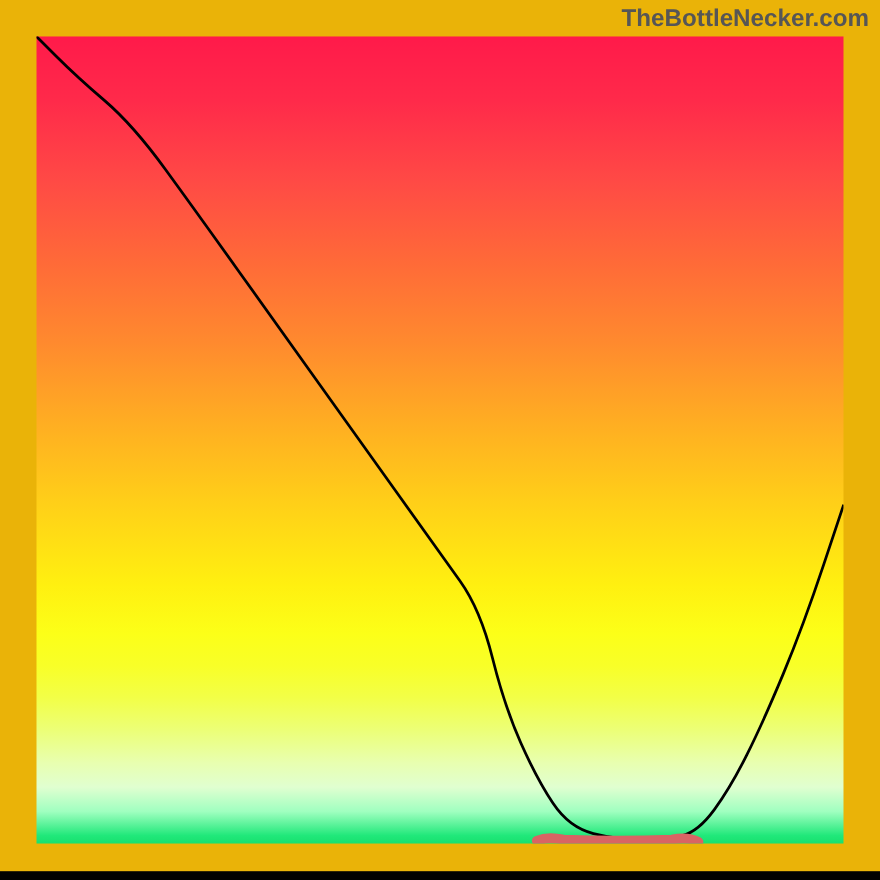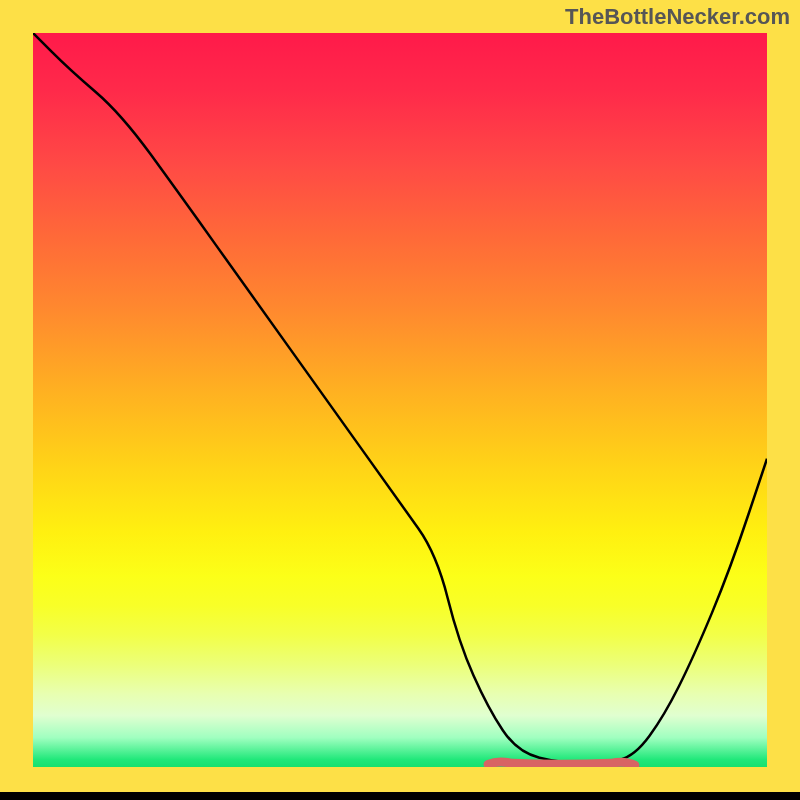--- a/index.html
+++ b/index.html
@@ -1,21 +1,21 @@
 <!DOCTYPE html>
 <html><head>
 <meta charset="utf-8">
 <style>
   * { margin: 0; padding: 0; box-sizing: border-box; }
   html, body { width: 800px; height: 800px; background: #000; overflow: hidden; }
   .container {
     position: relative;
     width: 800px;
     height: 792px;
-    background: #fde047;
+    background: #eab308;
   }
   .attribution {
     position: absolute;
     top: 4px;
     right: 10px;
     font-family: Arial, Helvetica, sans-serif;
     font-size: 22px;
     font-weight: bold;
     color: #565656;
     z-index: 10;

